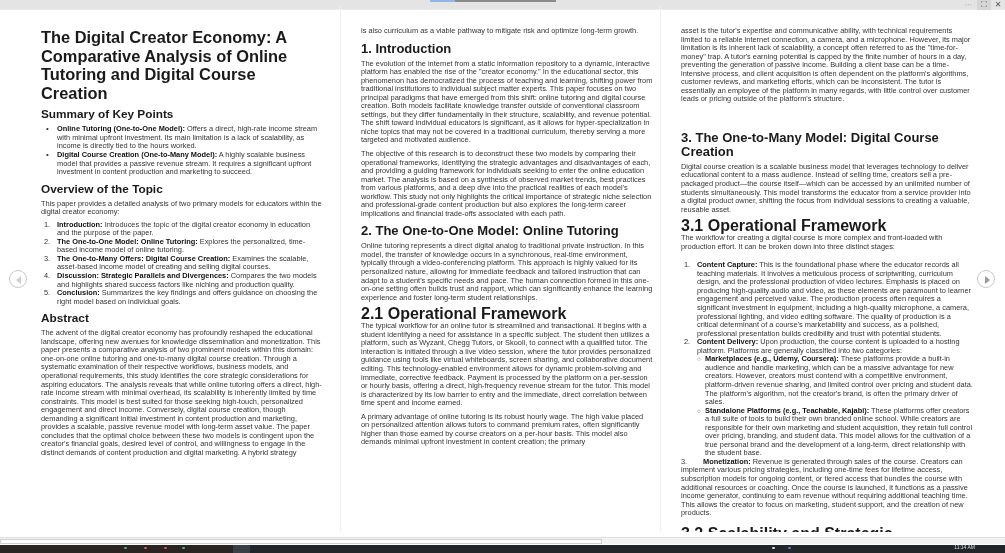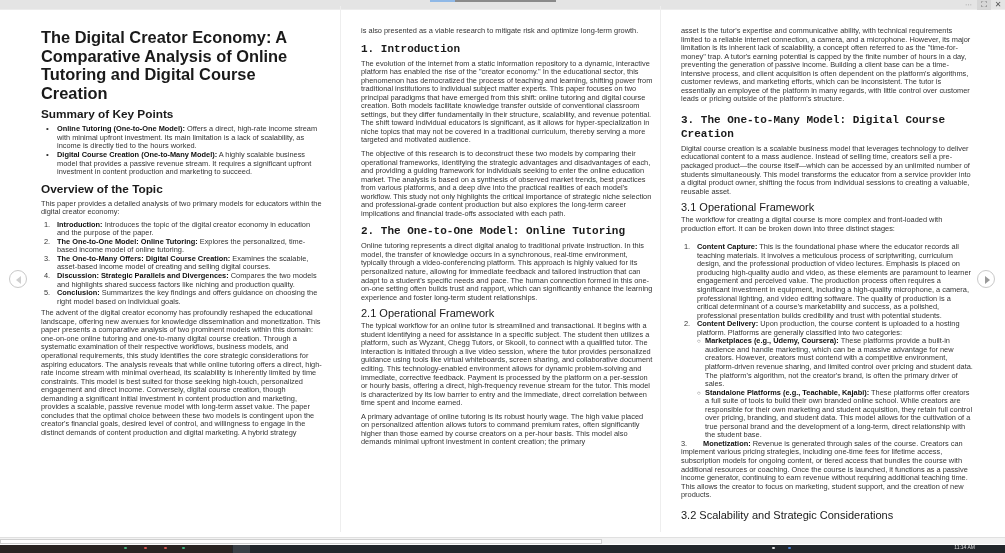--- a/index.html
+++ b/index.html
@@ -16,22 +16,22 @@
 
   .page { position: absolute; left: 0; top: 6px; width: 1005px; height: 526px; overflow: hidden; }
   .col { position: absolute; top: 0; font-size: 7.4px; line-height: 8.55px; color: #333; text-align: left; }
   .col1 { left: 41px; width: 283px; }
   .col2 { left: 361px; width: 292px; }
   .col3 { left: 681px; width: 292px; }
   .col-divider { position: absolute; top: 0; width: 1px; height: 526px; background: #eeeeee; }
 
   h1.doc-title { font-size: 16.4px; line-height: 18.6px; font-weight: bold; color: #1a1a1a; margin-top: 22px; margin-bottom: 4px; }
   h2 { font-size: 11.8px; line-height: 13px; font-weight: bold; color: #1a1a1a; margin: 6px 0 4px 0; }
-  h2.big { font-size: 11px; line-height: 14px; font-family: Liberation Mono, monospace; }
-  h3 { font-size: 11px; line-height: 11px; font-weight: normal; color: #1a1a1a; margin: 6px 0 3px 0; }
+  h2.big { font-size: 13px; line-height: 14px; }
+  h3 { font-size: 16px; line-height: 11px; font-weight: bold; color: #1a1a1a; margin: 6px 0 3px 0; }
   p { margin-bottom: 5px; }
   b { color: #111; }
 
   ul.bullets { list-style: none; margin: 0 0 2px 0; }
   ul.bullets li { position: relative; padding-left: 16px; }
   ul.bullets li::before { content: "•"; position: absolute; left: 5px; top: 0; font-size: 8px; }
   ol.num { list-style: none; margin: 4px 0 3px 0; }
   ol.num li { position: relative; padding-left: 16px; }
   ol.num li .n { position: absolute; left: 3px; top: 0; }
   ul.circ { list-style: none; margin: 0; }
@@ -85,43 +85,44 @@
     <h2>Overview of the Topic</h2>
     <p style="margin-bottom:4px">This paper provides a detailed analysis of two primary models for educators within the digital creator economy:</p>
     <ol class="num">
       <li><span class="n">1.</span><b>Introduction:</b><span> Introduces the topic of the digital creator economy in education and the purpose of the paper.</span></li>
       <li><span class="n">2.</span><b>The One-to-One Model: Online Tutoring:</b><span> Explores the personalized, time-based income model of online tutoring.</span></li>
       <li><span class="n">3.</span><b>The One-to-Many Offers: Digital Course Creation:</b><span> Examines the scalable, asset-based income model of creating and selling digital courses.</span></li>
       <li><span class="n">4.</span><b>Discussion: Strategic Parallels and Divergences:</b><span> Compares the two models and highlights shared success factors like niching and production quality.</span></li>
       <li><span class="n">5.</span><b>Conclusion:</b><span> Summarizes the key findings and offers guidance on choosing the right model based on individual goals.</span></li>
     </ol>
 
+    <h2>Abstract</h2>
     <p>The advent of the digital creator economy has profoundly reshaped the educational landscape, offering new avenues for knowledge dissemination and monetization. This paper presents a comparative analysis of two prominent models within this domain: one-on-one online tutoring and one-to-many digital course creation. Through a systematic examination of their respective workflows, business models, and operational requirements, this study identifies the core strategic considerations for aspiring educators. The analysis reveals that while online tutoring offers a direct, high-rate income stream with minimal overhead, its scalability is inherently limited by time constraints. This model is best suited for those seeking high-touch, personalized engagement and direct income. Conversely, digital course creation, though demanding a significant initial investment in content production and marketing, provides a scalable, passive revenue model with long-term asset value. The paper concludes that the optimal choice between these two models is contingent upon the creator's financial goals, desired level of control, and willingness to engage in the distinct demands of content production and digital marketing. A hybrid strategy</p>
   </div>
 
   <div class="col col2">
-    <p style="margin-top:21px">is also presented as a viable research to mitigate risk and optimize long-term growth.</p>
+    <p style="margin-top:21px">is also curriculum as a viable pathway to mitigate risk and optimize long-term growth.</p>
 
     <h2 class="big">1. Introduction</h2>
     <p>The evolution of the internet from a static information repository to a dynamic, interactive platform has enabled the rise of the "creator economy." In the educational sector, this phenomenon has democratized the process of teaching and learning, shifting power from traditional institutions to individual subject matter experts. This paper focuses on two principal paradigms that have emerged from this shift: online tutoring and digital course creation. Both models facilitate knowledge transfer outside of conventional classroom settings, but they differ fundamentally in their structure, scalability, and revenue potential. The shift toward individual educators is significant, as it allows for hyper-specialization in niche topics that may not be covered in a traditional curriculum, thereby serving a more targeted and motivated audience.</p>
     <p>The objective of this research is to deconstruct these two models by comparing their operational frameworks, identifying the strategic advantages and disadvantages of each, and providing a guiding framework for individuals seeking to enter the online education market. The analysis is based on a synthesis of observed market trends, best practices from various platforms, and a deep dive into the practical realities of each model's workflow. This study not only highlights the critical importance of strategic niche selection and professional-grade content production but also explores the long-term career implications and financial trade-offs associated with each path.</p>
 
     <h2 class="big">2. The One-to-One Model: Online Tutoring</h2>
     <p>Online tutoring represents a direct digital analog to traditional private instruction. In this model, the transfer of knowledge occurs in a synchronous, real-time environment, typically through a video-conferencing platform. This approach is highly valued for its personalized nature, allowing for immediate feedback and tailored instruction that can adapt to a student's specific needs and pace. The human connection formed in this one-on-one setting often builds trust and rapport, which can significantly enhance the learning experience and foster long-term student relationships.</p>
 
     <h3>2.1 Operational Framework</h3>
     <p>The typical workflow for an online tutor is streamlined and transactional. It begins with a student identifying a need for assistance in a specific subject. The student then utilizes a platform, such as Wyzant, Chegg Tutors, or Skooli, to connect with a qualified tutor. The interaction is initiated through a live video session, where the tutor provides personalized guidance using tools like virtual whiteboards, screen sharing, and collaborative document editing. This technology-enabled environment allows for dynamic problem-solving and immediate, corrective feedback. Payment is processed by the platform on a per-session or hourly basis, offering a direct, high-frequency revenue stream for the tutor. This model is characterized by its low barrier to entry and the immediate, direct correlation between time spent and income earned.</p>
 
     <p>A primary advantage of online tutoring is its robust hourly wage. The high value placed on personalized attention allows tutors to command premium rates, often significantly higher than those earned by course creators on a per-hour basis. This model also demands minimal upfront investment in content creation; the primary</p>
   </div>
 
   <div class="col col3">
     <p style="margin-top:21px">asset is the tutor's expertise and communicative ability, with technical requirements limited to a reliable internet connection, a camera, and a microphone. However, its major limitation is its inherent lack of scalability, a concept often referred to as the "time-for-money" trap. A tutor's earning potential is capped by the finite number of hours in a day, preventing the generation of passive income. Building a client base can be a time-intensive process, and client acquisition is often dependent on the platform's algorithms, customer reviews, and marketing efforts, which can be inconsistent. The tutor is essentially an employee of the platform in many regards, with little control over customer leads or pricing outside of the platform's structure.</p>
 
-    <h2 class="big" style="margin-top:9px">3. The One-to-Many Model: Digital Course Creation</h2>
+    <h2 class="big" style="margin-top:27px">3. The One-to-Many Model: Digital Course Creation</h2>
     <p>Digital course creation is a scalable business model that leverages technology to deliver educational content to a mass audience. Instead of selling time, creators sell a pre-packaged product—the course itself—which can be accessed by an unlimited number of students simultaneously. This model transforms the educator from a service provider into a digital product owner, shifting the focus from individual sessions to creating a valuable, reusable asset.</p>
 
     <h3>3.1 Operational Framework</h3>
     <p style="margin-bottom:10px">The workflow for creating a digital course is more complex and front-loaded with production effort. It can be broken down into three distinct stages:</p>
 
     <ol class="num" style="margin-top:0;margin-bottom:0">
       <li><span class="n">1.</span><b>Content Capture:</b><span> This is the foundational phase where the educator records all teaching materials. It involves a meticulous process of scriptwriting, curriculum design, and the professional production of video lectures. Emphasis is placed on producing high-quality audio and video, as these elements are paramount to learner engagement and perceived value. The production process often requires a significant investment in equipment, including a high-quality microphone, a camera, professional lighting, and video editing software. The quality of production is a critical determinant of a course's marketability and success, as a polished, professional presentation builds credibility and trust with potential students.</span></li>
       <li><span class="n">2.</span><b>Content Delivery:</b><span> Upon production, the course content is uploaded to a hosting platform. Platforms are generally classified into two categories:</span>
         <ul class="circ" style="margin-left:-16px">
           <li><span class="c">○</span><b>Marketplaces (e.g., Udemy, Coursera):</b><span> These platforms provide a built-in audience and handle marketing, which can be a massive advantage for new creators. However, creators must contend with a competitive environment, platform-driven revenue sharing, and limited control over pricing and student data. The platform's algorithm, not the creator's brand, is often the primary driver of sales.</span></li>

